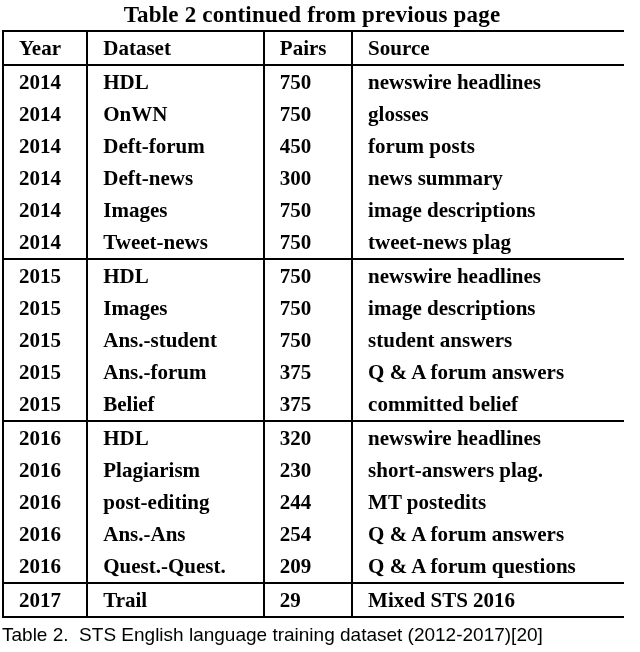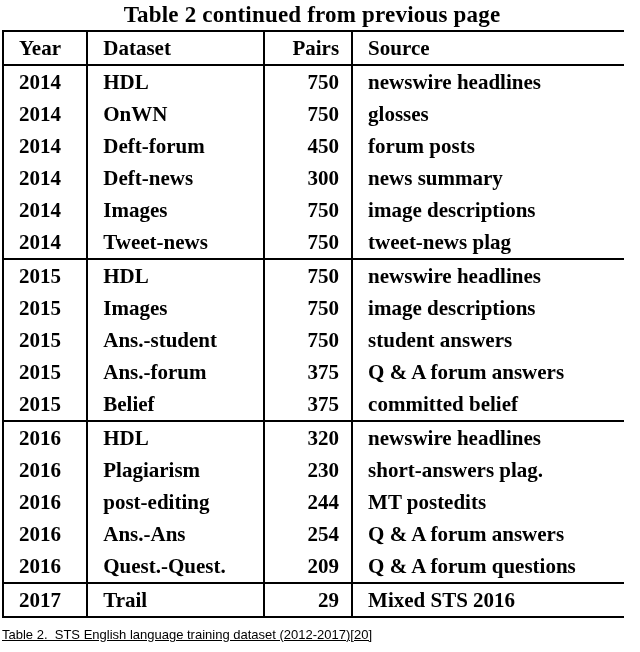--- a/index.html
+++ b/index.html
@@ -51,30 +51,29 @@
   }
   thead th {
     border-bottom: 2px solid #000000;
     font-weight: bold;
   }
   tbody {
     border-top: 2px solid #000000;
     font-weight: bold;
   }
   th.num, td.num {
-    text-align: right;
+    text-align: left;
     padding-right: 12px;
   }
   .caption {
     font-family: "Liberation Sans", sans-serif;
-    font-size: 13px;
+    font-size: 19px;
     line-height: 26px;
     padding: 4px 2px 0 2px;
     white-space: pre-wrap;
-    text-decoration: underline;
   }
 </style>
 </head>
 <body>
 
 <div class="page">
 
   <div class="title">Table 2 continued from previous page</div>
 
   <table class="data">

